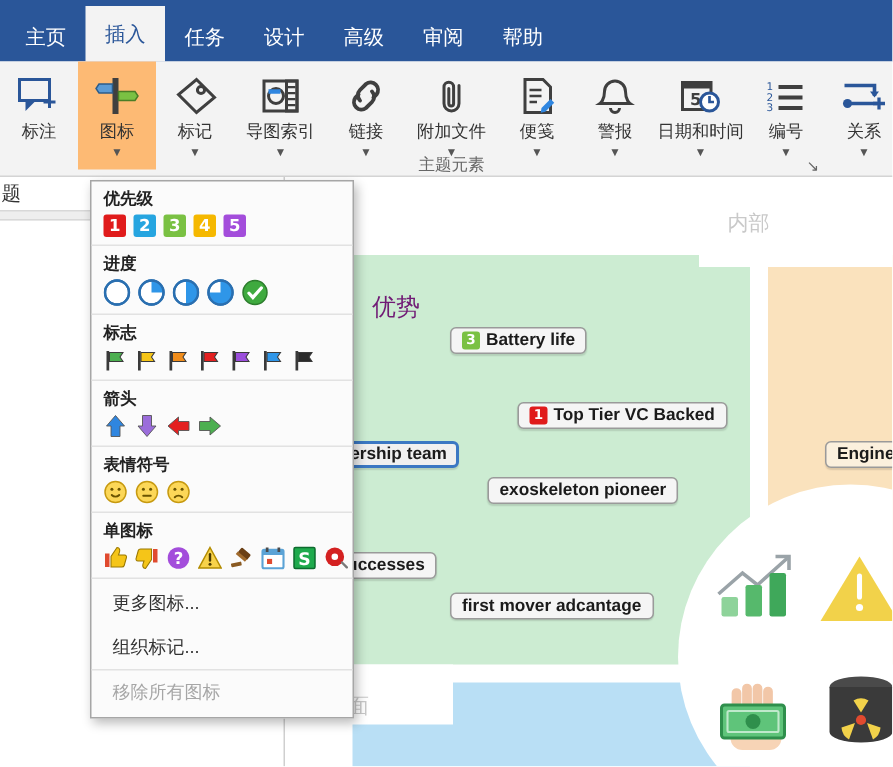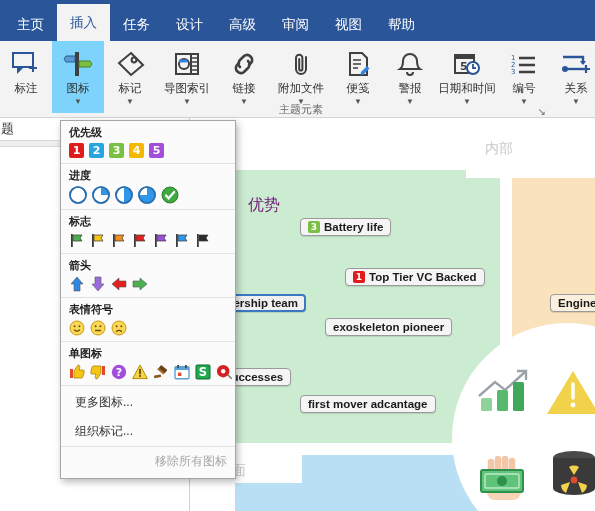--- a/index.html
+++ b/index.html
@@ -31,21 +31,21 @@
     display: flex; align-items: stretch;
   }
   .rgroup { display: flex; align-items: flex-start; height: 77px; position: relative; }
   .rsep { width: 1px; background: #dcdcdc; margin: 5px 0 16px 0; align-self: stretch; }
   .rbtn {
     width: 52px; height: 72px; padding-top: 5px;
     display: flex; flex-direction: column; align-items: center;
     cursor: pointer; position: relative;
   }
   .rbtn.wide { width: 62px; }
-  .rbtn.active { background: #7dd3fc; }
+  .rbtn.active { background: #fdba74; }
   .rbtn .glyph { height: 36px; display: flex; align-items: center; justify-content: center; }
   .rbtn .rlabel {
     font-size: 11.5px; color: #333; text-align: center;
     line-height: 13px; white-space: nowrap;
   }
   .rbtn .caret {
     font-size: 8px; color: #555; line-height: 9px; margin-top: 2px;
   }
   .grouplabel {
     position: absolute; bottom: 1px; font-size: 11px; color: #666;
@@ -128,37 +128,36 @@
   .prio {
     width: 15px; height: 15px; border-radius: 2px; color: #fff;
     font-size: 11px; font-weight: bold; line-height: 15px; text-align: center;
     font-family: "DejaVu Sans", sans-serif;
   }
   .mtextitems { border-top: 1px solid #e2e2e2; padding-top: 2px; }
   .mtext {
     font-size: 12px; color: #333; padding: 6px 8px 6px 14px; cursor: pointer;
     white-space: nowrap;
   }
-  .mtext.disabled { color: #a6a6a6; cursor: default; text-align: right; }
+  .mtext.disabled { color: #a6a6a6; cursor: default; }
   .mtext.seprow { border-top: 1px solid #e2e2e2; }
 </style>
 </head>
 <body>
 
 <div id="app">
 
   <div class="tabbar">
     <div class="tabs" id="tabs-host">
         <div class="tab">主页</div>
         <div class="tab active">插入</div>
         <div class="tab">任务</div>
         <div class="tab">设计</div>
         <div class="tab">高级</div>
         <div class="tab">审阅</div>
-        <div class="tab">视图</div>
         <div class="tab">帮助</div>
       </div>
   </div>
 
   <div class="ribbon" id="ribbon-host">
       <div class="rgroup">
         <div class="rbtn">
           <div class="glyph">
             <svg width="30" height="26" viewBox="0 0 30 26" xmlns="http://www.w3.org/2000/svg">
               <rect x="2" y="2" width="20" height="14" fill="none" stroke="#2a5699" stroke-width="2"></rect>

